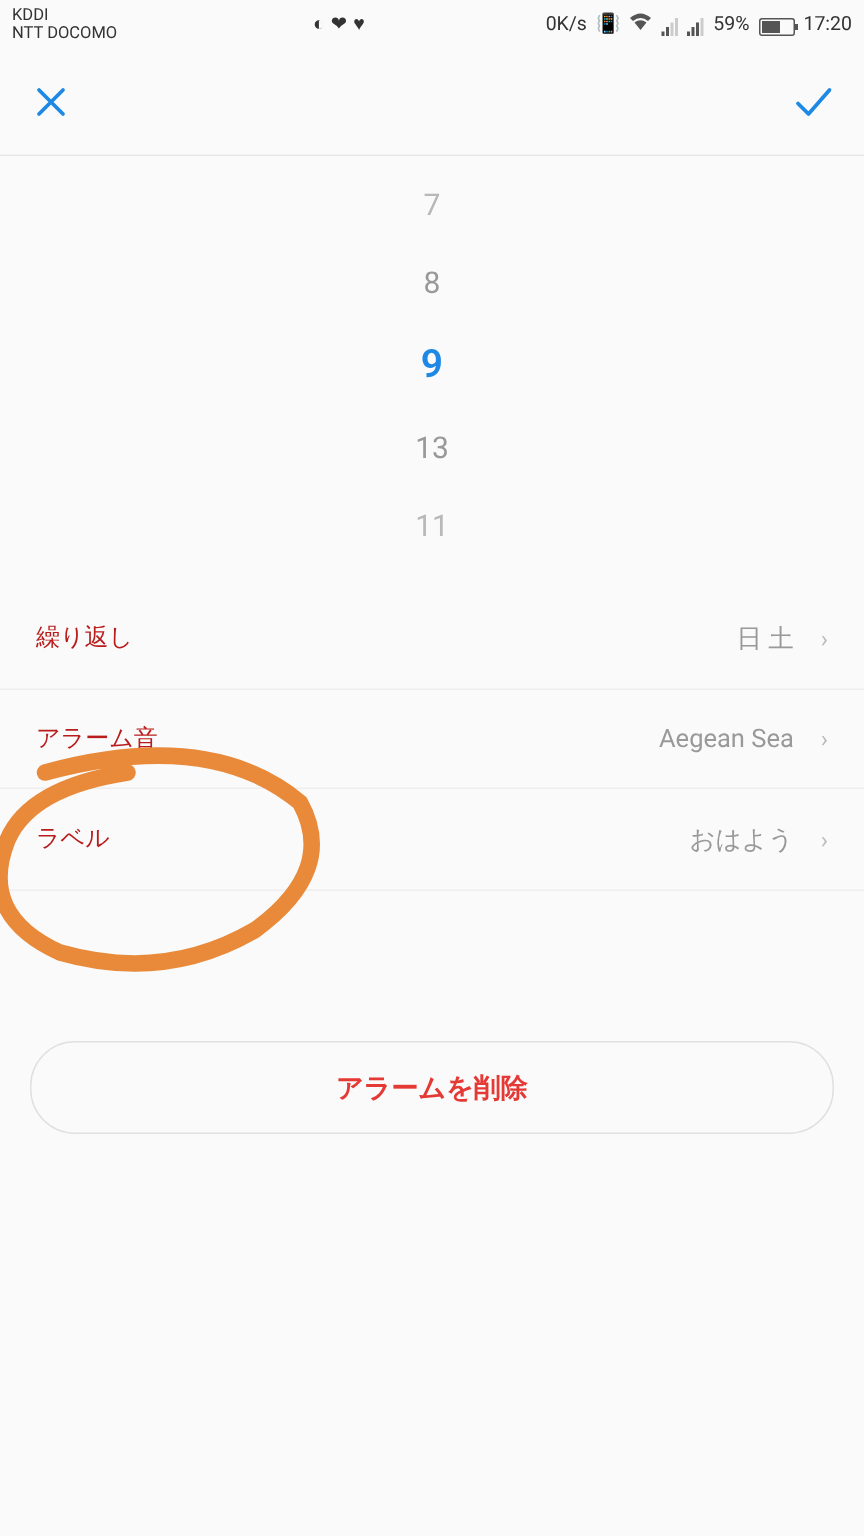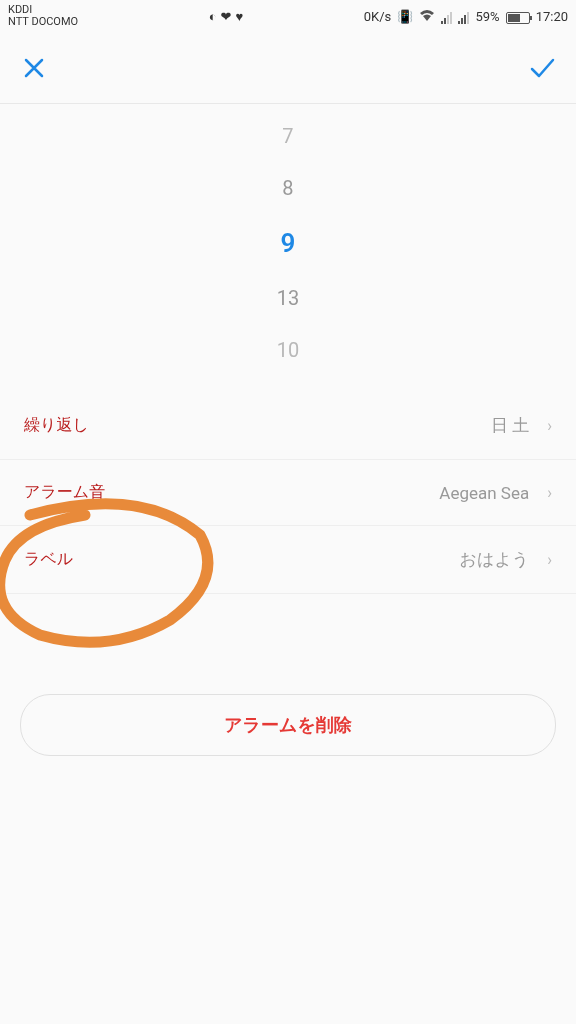--- a/index.html
+++ b/index.html
@@ -244,21 +244,21 @@
       </svg>
   </div>
 </div>
 
 <div class="time-picker">
   <div class="picker-column">
     <div class="picker-value">7</div>
     <div class="picker-value near">8</div>
     <div class="picker-value selected">9</div>
     <div class="picker-value near">13</div>
-    <div class="picker-value">10</div>
+    <div class="picker-value">11</div>
   </div>
 </div>
 
 <div class="settings-list">
   <div class="setting-row">
     <div class="setting-label">繰り返し</div>
     <div class="setting-value">
       <span>日 土</span>
       <span class="chevron">›</span>
     </div>

